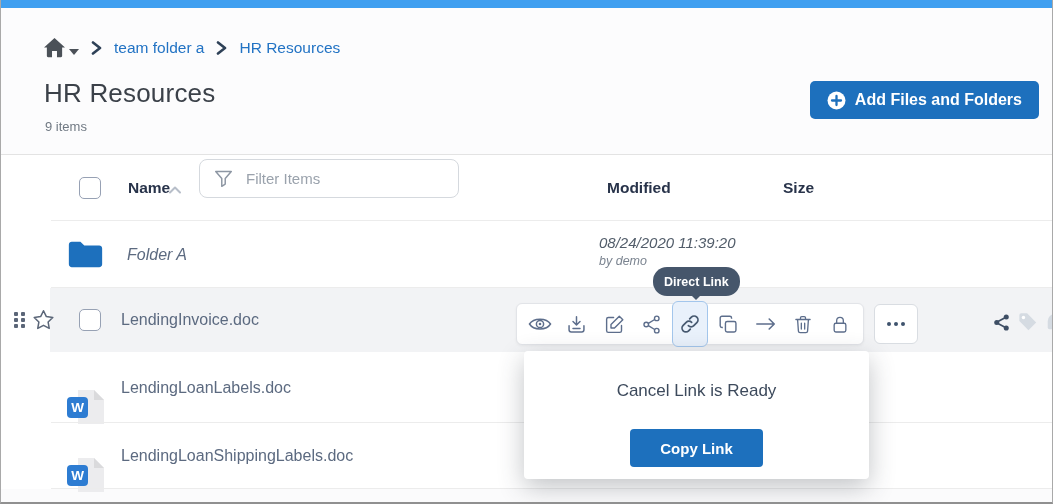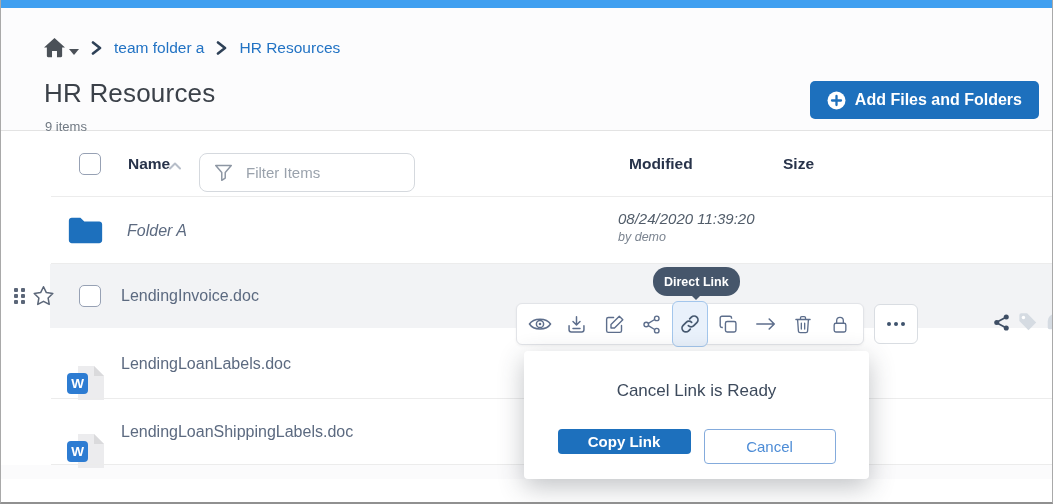--- a/index.html
+++ b/index.html
@@ -5,21 +5,21 @@
   * { margin:0; padding:0; box-sizing:border-box; }
   body { background:#ddd; font-family:"Liberation Sans", sans-serif; }
   .page {
     position:relative; width:1053px; height:504px; background:#fff;
     border-left:1px solid #a9a9a9; border-right:1px solid #a9a9a9; border-bottom:2px solid #909090;
     overflow:hidden; font-family:"Liberation Sans", sans-serif;
   }
   .topbar { height:8px; background:#3f9ff0; }
 
   
-  .header { position:relative; height:123px; background:#fcfcfd; border-bottom:1px solid #e3e3e3; }
+  .header { position:relative; height:147px; background:#fcfcfd; border-bottom:1px solid #e3e3e3; }
   .breadcrumb { position:absolute; left:42px; top:29px; display:flex; align-items:center; gap:11px; }
   .crumb-home { display:flex; align-items:flex-end; gap:3px; cursor:pointer; }
   .crumb-link { font-size:15.5px; color:#2273c4; text-decoration:none; cursor:pointer; }
   .crumb-sep { display:flex; align-items:center; }
   .page-title { position:absolute; left:43px; top:70px; font-size:26px; font-weight:500; color:#3b4149; letter-spacing:.2px; }
   .item-count { position:absolute; left:44px; top:111px; font-size:13px; color:#707983; }
   .add-btn {
     position:absolute; right:13px; top:73px; height:38px; padding:0 17px;
     display:flex; align-items:center; gap:9px; background:#1d70bd; color:#fff;
     font-size:16px; font-weight:600; border:none; border-radius:5px; cursor:pointer;
@@ -36,32 +36,32 @@
   .row-labels { height:71px; }
   .row-shipping { height:66px; }
   .hover-bg { position:absolute; left:49px; right:0; top:0; bottom:0; background:#f2f3f5; }
   .footer-strip { height:14px; background:#fbfbfc; }
 
   .checkbox {
     position:absolute; width:22px; height:22px; border:1.5px solid #97a1b4;
     border-radius:5px; background:#fff; cursor:pointer;
   }
   .col-head { position:absolute; font-size:15.5px; font-weight:700; color:#28334a; top:50%; transform:translateY(-50%); }
-  .filter-wrap { position:absolute; left:198px; top:22px; width:216px; height:39px;border-radius:9px; }
+  .filter-wrap { position:absolute; left:198px; top:4px; width:260px; height:39px;border-radius:9px; }
   .filter-input {
     width:100%; height:100%; border:1px solid #d5d9de; border-radius:8px;
     padding:0 10px 0 46px; font-size:15px; color:#39414d; outline:none; background:#fff;
     font-family:"Liberation Sans", sans-serif;
   }
   .filter-input::placeholder { color:#9aa2ac; }
   .funnel-icon { position:absolute; left:15px; top:10px; }
 
   .cell-name { position:absolute; left:120px; top:50%; transform:translateY(-50%); font-size:16px; color:#5c6a80; }
   .row-icon { position:absolute; left:66px; top:50%; transform:translateY(-50%); }
-  .cell-modified { position:absolute; left:598px; top:13px;margin-left:19px; }
+  .cell-modified { position:absolute; left:598px; top:13px; }
   .mod-date { font-size:15px; color:#525d6a; }
   .mod-by { font-size:12.5px; color:#7b8490; margin-top:3px; }
 
   
   .doc-icon { position:relative; width:40px; height:38px; }
   .doc-badge {
     position:absolute; left:0; top:9px; width:21px; height:21px; background:#2d7cd2;
     border-radius:4px; color:#fff; font-size:13.5px; font-weight:700;
     display:flex; align-items:center; justify-content:center;
   }
@@ -96,21 +96,21 @@
     background:#46566b; border-radius:14px; color:#fff; font-size:12.5px; font-weight:700;
     display:flex; align-items:center; }
   .tooltip::after { content:""; position:absolute; left:50%; bottom:-11px; margin-left:-7px;
     border:7px solid transparent; border-top-color:#46566b; }
 
   
   .dialog { position:absolute; left:523px; top:351px; width:345px; height:128px; z-index:9;
     background:#fff; border-radius:4px; box-shadow:0 8px 26px rgba(50,55,65,.30); }
   .dialog-title { margin-top:30px; text-align:center; font-size:17px; font-weight:500; color:#3d4a5c; }
   .dialog-btns { position:absolute; left:0; right:0; top:78px; display:flex; justify-content:center; gap:13px; }
-  .btn-primary { width:133px; height:25px; background:#1d70bd; color:#fff; border:none; border-radius:4px;
+  .btn-primary { width:133px; height:38px; background:#1d70bd; color:#fff; border:none; border-radius:4px;
     font-size:15px; font-weight:600; cursor:pointer; font-family:"Liberation Sans", sans-serif; }
   .btn-secondary { width:132px; height:35px; background:#fff; color:#4d8cd6; border:1px solid #84abdc; border-radius:4px;
     font-size:15px; cursor:pointer; font-family:"Liberation Sans", sans-serif; }
 </style>
 </head>
 <body>
 
 <div class="page">
   <div class="topbar"></div>
 
@@ -165,21 +165,21 @@
         </svg>
     </span>
     <span class="filter-wrap">
       <input class="filter-input" type="text" placeholder="Filter Items" style="">
       <span class="funnel-icon">
         <svg width="19" height="19" viewBox="0 0 22 22">
             <path d="M2 3 h18 l-7 8 v6.5 l-4 2.5 v-9 Z" fill="none" stroke="#8d96a3" stroke-width="1.7" stroke-linejoin="round"></path>
           </svg>
       </span>
     </span>
-    <span class="col-head" style="left:628px;">Modified</span>
+    <span class="col-head" style="left:606px;">Modified</span>
     <span class="col-head" style="left:782px;">Size</span>
     <i class="divider"></i>
   </div>
 
   <div class="trow row-folder">
     <span class="row-icon">
       <svg width="37" height="30" viewBox="0 0 40 32">
           <path d="M2 7 c0-1.8 1.4-3.2 3.2-3.2 h9.3 l4.2 4.2 h16.1 c1.8 0 3.2 1.4 3.2 3.2 v17 c0 1.8-1.4 3.2-3.2 3.2 H5.2 C3.4 31.4 2 30 2 28.2 Z" fill="#1d70bd"></path>
         </svg>
     </span>
@@ -325,16 +325,15 @@
   </div>
 
   <div class="tooltip">
     <span>Direct Link</span>
   </div>
 
   <div class="dialog">
     <div class="dialog-title">Cancel Link is Ready</div>
     <div class="dialog-btns">
       <button class="btn-primary">Copy Link</button>
-      <button class="btn-secondary">Cancel</button>
     </div>
   </div>
 </div>
 
 </body></html>

